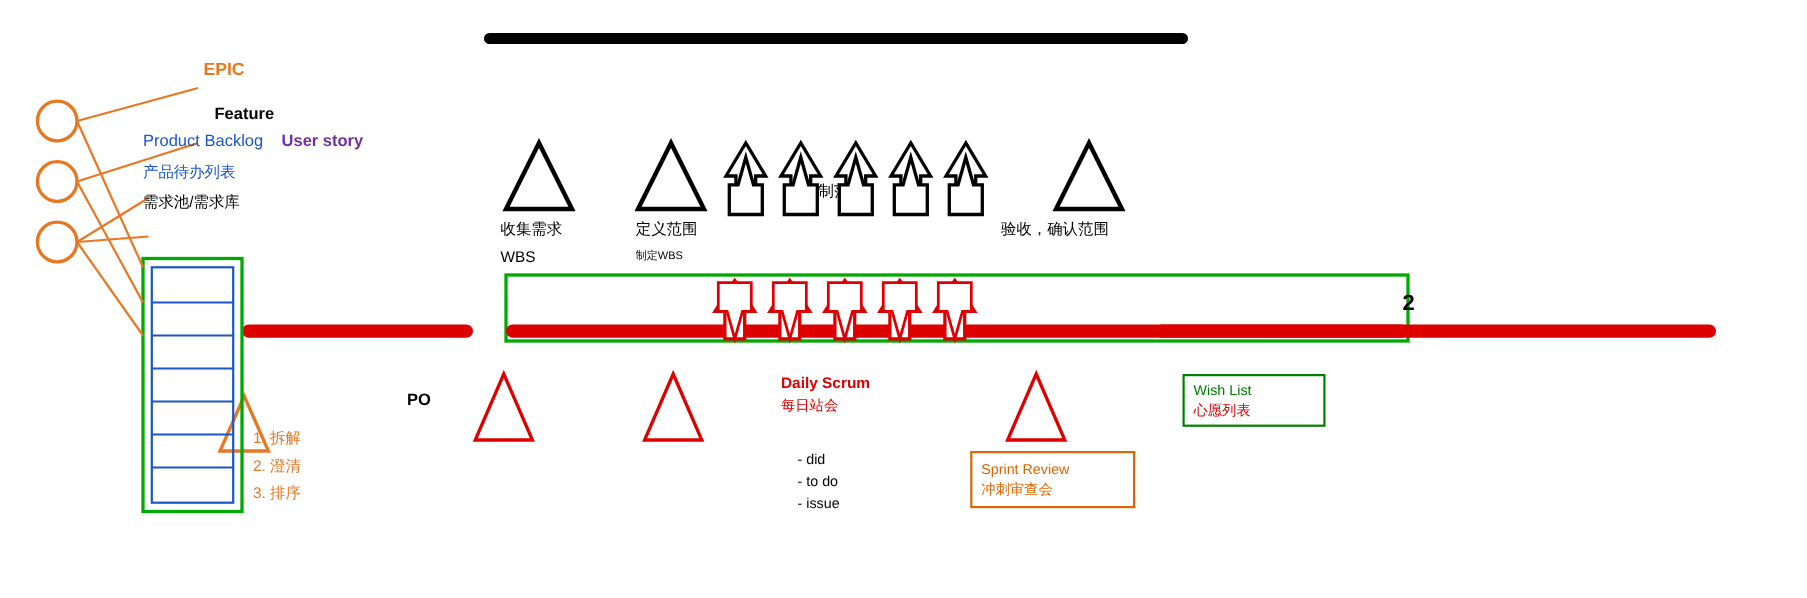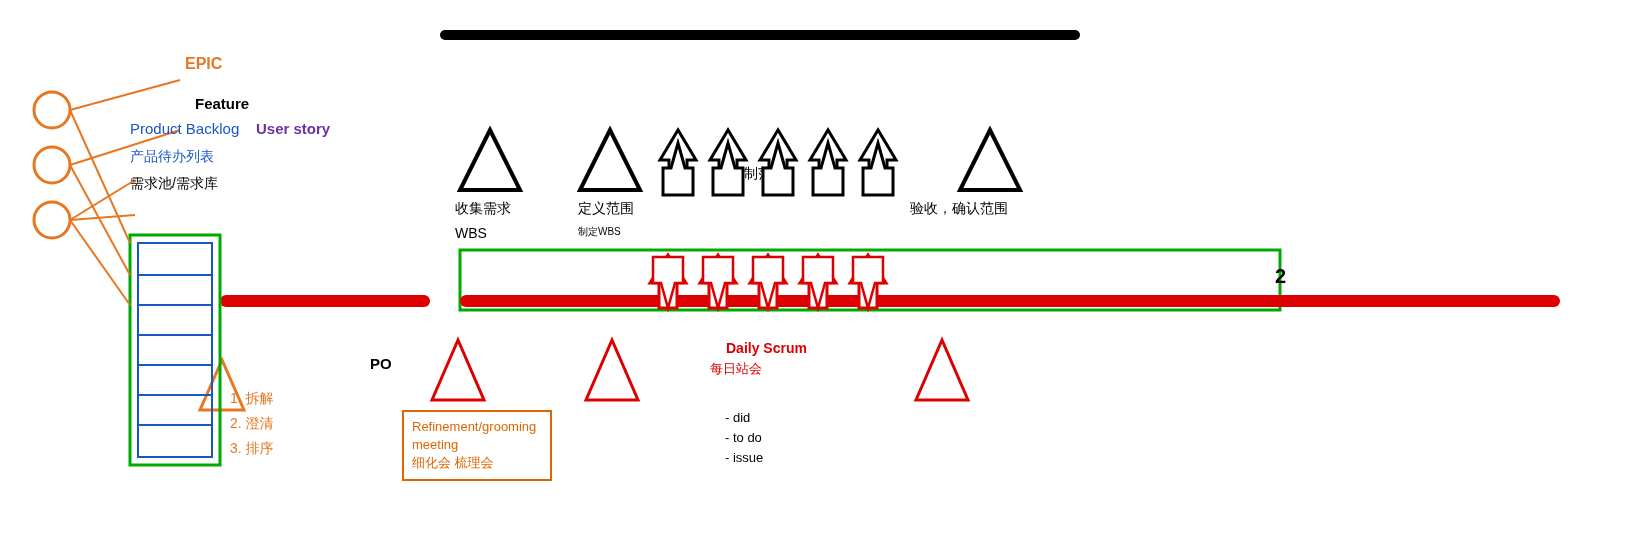--- a/index.html
+++ b/index.html
@@ -149,37 +149,41 @@
   <div class="abs text-black" style="left:910px; top:200px; font-size:14px;">验收，确认范围</div>
 
   <div class="abs text-black" style="left:370px; top:355px; font-size:15px; font-weight:bold;">PO</div>
 
   <div class="abs text-orange" style="left:230px; top:390px; font-size:14px;">1. 拆解</div>
 
   <div class="abs text-orange" style="left:230px; top:415px; font-size:14px;">2. 澄清</div>
 
   <div class="abs text-orange" style="left:230px; top:440px; font-size:14px;">3. 排序</div>
 
-  <div class="abs box-orange" style="left:402px; top:410px; width:150px;">
-    <span>Refinement/gro</span><span>oming meeting</span><br>
-    <span>细化会 梳理会</span>
+
+
+  <div class="abs text-red" style="left:710px; top:340px; font-size:14px; font-weight:bold;">Daily Scrum</div>
+
+  <div class="abs text-red" style="left:710px; top:360px; font-size:13px;">每日站会</div>
+
+  <div class="abs text-black" style="left:725px; top:410px; font-size:13px;">- did</div>
+
+  <div class="abs text-black" style="left:725px; top:430px; font-size:13px;">- to do</div>
+
+  <div class="abs text-black" style="left:725px; top:450px; font-size:13px;">- issue</div>
+
+  <div class="abs box-orange" style="left:882px; top:410px; width:150px;">
+    <span>Sprint Review</span><br>
+    <span>冲刺审查会</span>
   </div>
 
-
-  <div class="abs text-red" style="left:726px; top:340px; font-size:14px; font-weight:bold;">Daily Scrum</div>
-
-  <div class="abs text-red" style="left:710px; top:360px; font-size:13px;">每日站会</div>
-
-  <div class="abs text-black" style="left:725px; top:410px; font-size:13px;">- did</div>
-
-  <div class="abs text-black" style="left:725px; top:430px; font-size:13px;">- to do</div>
-
-  <div class="abs text-black" style="left:725px; top:450px; font-size:13px;">- issue</div>
-
-
+  <div class="abs box-green" style="left:1075px; top:340px; width:130px;">
+    <span>Wish List</span><br>
+    <span style="color:#dd0000;">心愿列表</span>
+  </div>
 
   <div class="abs text-black" style="left:1275px; top:265px; font-size:20px; font-weight:bold;">2</div>
 
 </div>
 
 <svg style="position:absolute;top:0;left:0;width:1643px;height:544px;pointer-events:none;" xmlns="http://www.w3.org/2000/svg">
 
   <polygon points="653,257 653,283 661,283 668,308 675,283 683,283 683,257" fill="white" stroke="#dd0000" stroke-width="2.5"></polygon>
 
   <polygon points="703,257 703,283 711,283 718,308 725,283 733,283 733,257" fill="white" stroke="#dd0000" stroke-width="2.5"></polygon>

